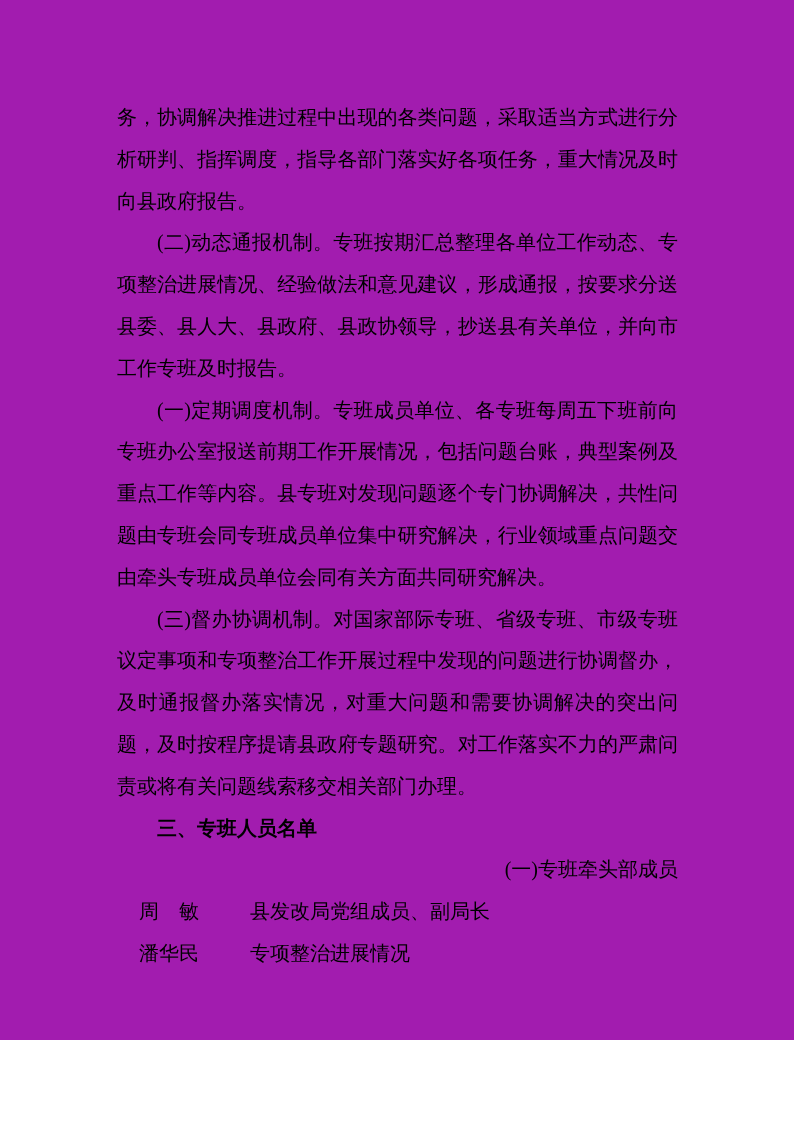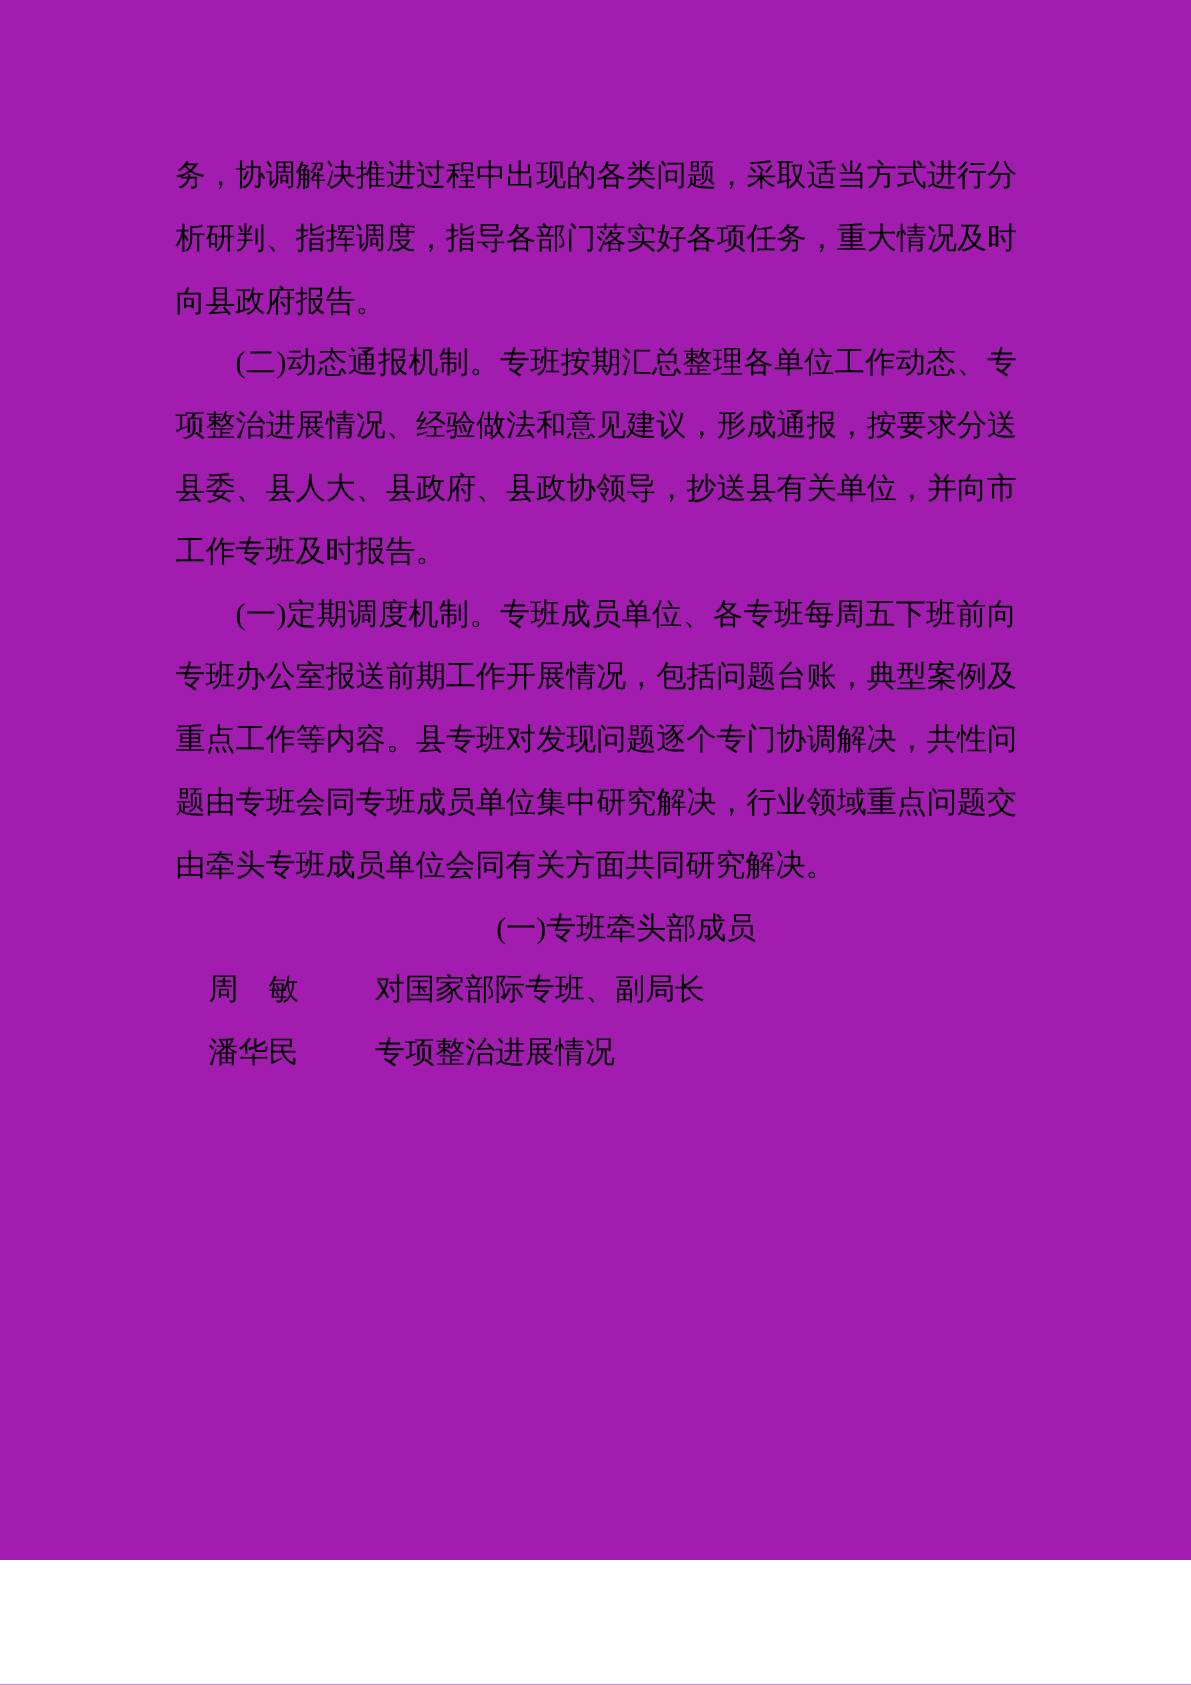--- a/index.html
+++ b/index.html
@@ -43,21 +43,21 @@
     text-indent: 40px;
     text-align: left;
   }
   .subsection-heading {
     margin: 0;
     padding: 0;
     font-size: 20px;
     line-height: 41.8px;
     font-weight: 400;
     text-indent: 40px;
-    text-align: center;
+    text-align: right;
   }
   .member-row {
     margin: 0;
     padding: 0 0 0 22px;
     line-height: 41.8px;
     text-align: left;
     white-space: nowrap;
   }
   .member-name {
     display: inline-block;
@@ -73,26 +73,28 @@
 
 <div class="page">
   <div class="content">
 
     <p class="no-indent">务，协调解决推进过程中出现的各类问题，采取适当方式进行分析研判、指挥调度，指导各部门落实好各项任务，重大情况及时向县政府报告。</p>
 
     <p>(二)动态通报机制。专班按期汇总整理各单位工作动态、专项整治进展情况、经验做法和意见建议，形成通报，按要求分送县委、县人大、县政府、县政协领导，抄送县有关单位，并向市工作专班及时报告。</p>
 
     <p>(一)定期调度机制。专班成员单位、各专班每周五下班前向专班办公室报送前期工作开展情况，包括问题台账，典型案例及重点工作等内容。县专班对发现问题逐个专门协调解决，共性问题由专班会同专班成员单位集中研究解决，行业领域重点问题交由牵头专班成员单位会同有关方面共同研究解决。</p>
 
+    <p>(三)督办协调机制。对国家部际专班、省级专班、市级专班议定事项和专项整治工作开展过程中发现的问题进行协调督办，及时通报督办落实情况，对重大问题和需要协调解决的突出问题，及时按程序提请县政府专题研究。对工作落实不力的严肃问责或将有关问题线索移交相关部门办理。</p>
 
+    <div class="section-heading">三、专班人员名单</div>
 
     <div class="subsection-heading">(一)专班牵头部成员</div>
 
     <div class="member-row">
-      <span class="member-name">周　敏</span><span class="member-title">对国家部际专班、副局长</span>
+      <span class="member-name">周　敏</span><span class="member-title">县发改局党组成员、副局长</span>
     </div>
 
     <div class="member-row">
       <span class="member-name">潘华民</span><span class="member-title">专项整治进展情况</span>
     </div>
 
 
   </div>
 </div>
 

